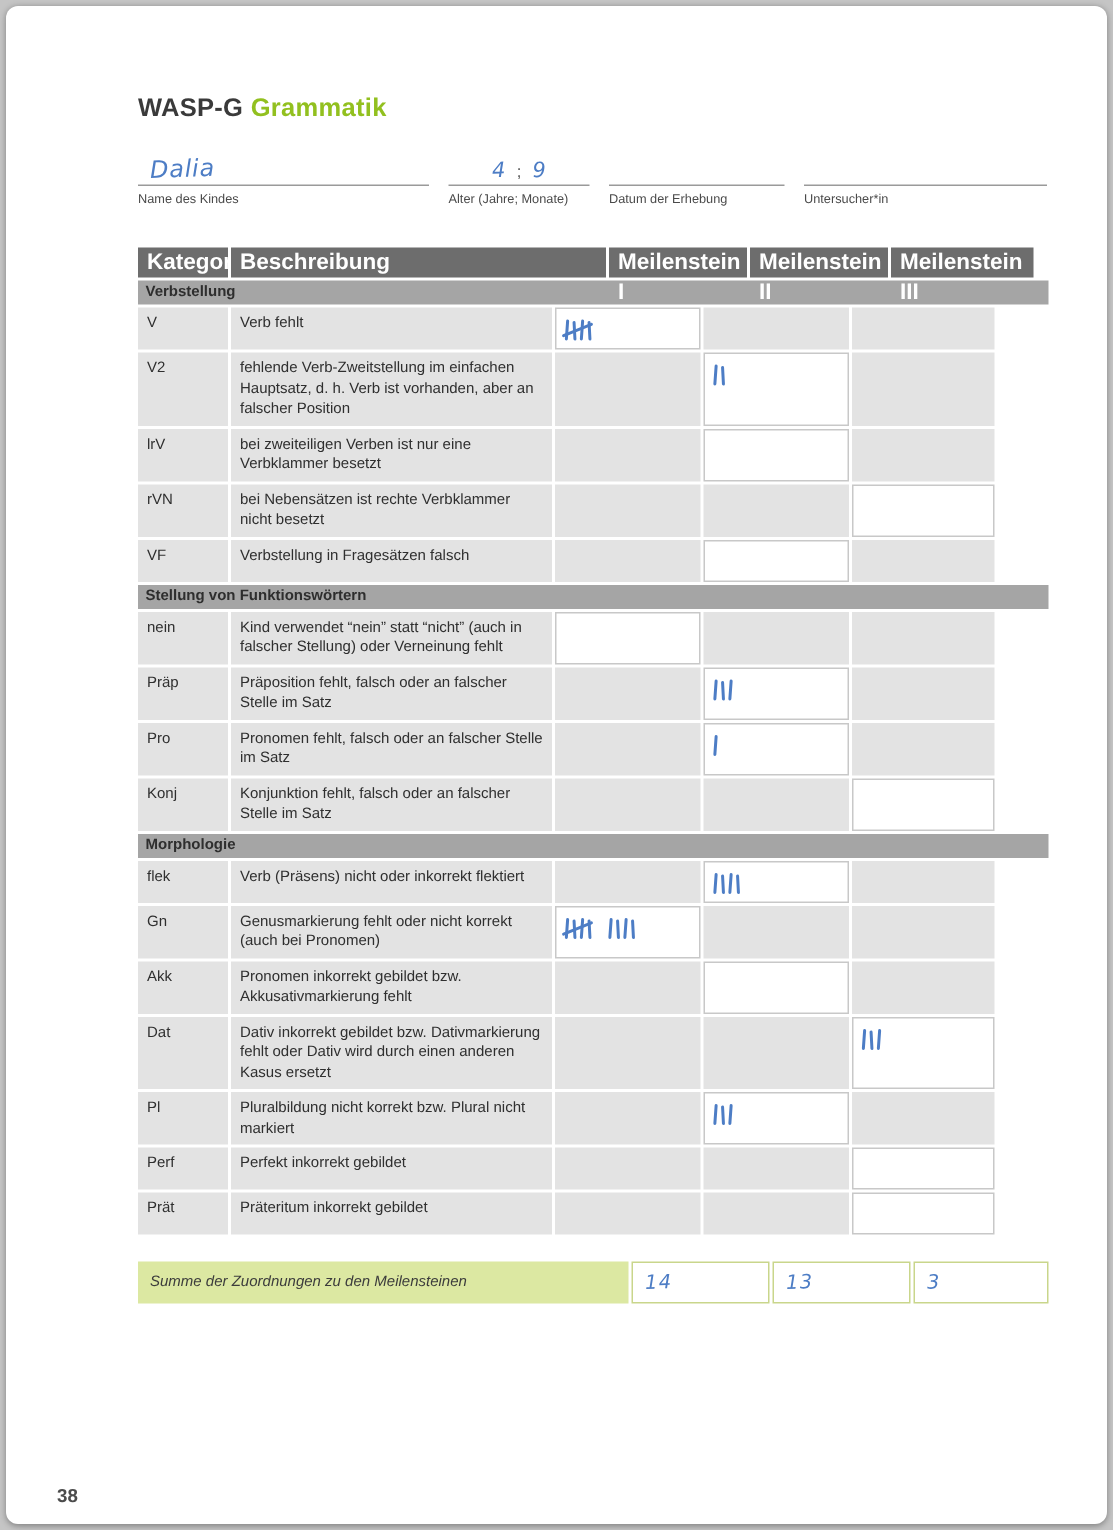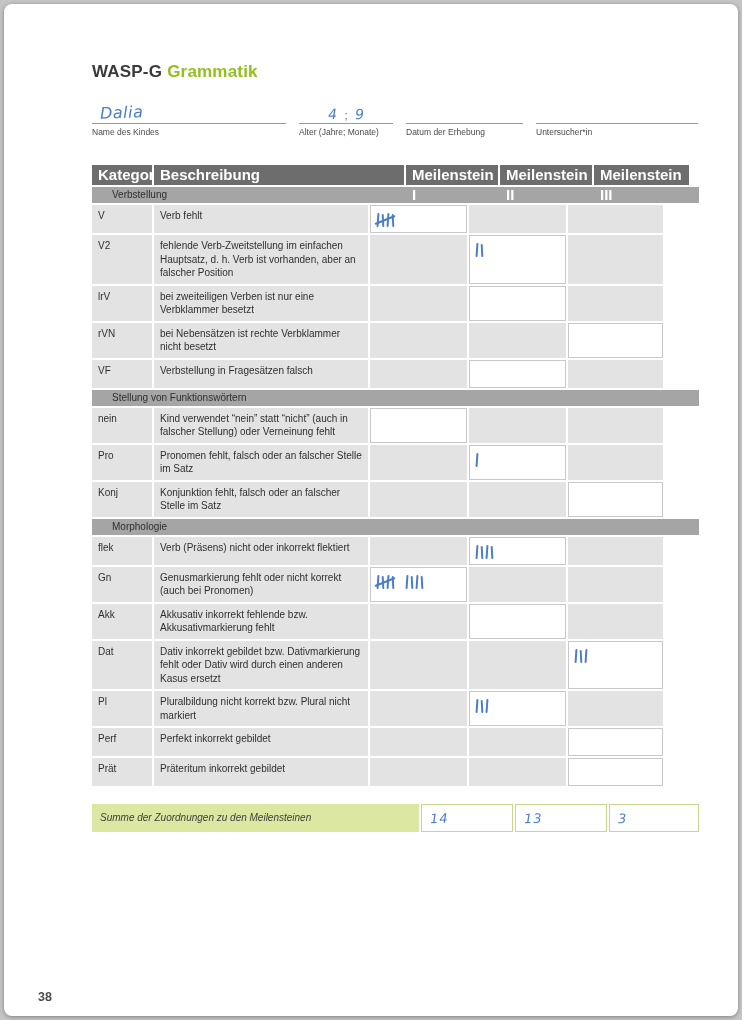--- a/index.html
+++ b/index.html
@@ -51,22 +51,22 @@
   .table{width:607px;}
   .thead{display:flex;margin-bottom:2px;}
   .hcell{
     background:var(--head,#6d6d6d);color:#fff;font-weight:bold;font-size:15px;
     height:20px;line-height:20px;padding:0 6px;box-sizing:border-box;margin-right:2px;
   }
   .hcell:last-child{margin-right:0;}
   .w-cat{width:60px}.w-desc{width:250px}.w-ms{width:92px}.w-ms3{width:95px}
 
   .section-band{
-    background:var(--band,#a5a5a5);color:#2e2e2e;font-weight:normal;font-size:10px;
-    height:16px;line-height:16px;padding:0 20px;width:607px;box-sizing:border-box;
+    background:var(--band,#a5a5a5);color:#2e2e2e;font-weight:bold;font-size:10px;
+    height:16px;line-height:16px;padding:0 5px;width:607px;box-sizing:border-box;
     margin-bottom:2px;
   }
   .section-band.spaced{margin-top:0;}
 
   .trow{display:flex;margin-bottom:2px;}
   .cell{
     box-sizing:border-box;background:var(--cellbg,#e3e3e3);
     font-size:10px;color:#2f2f2f;padding:4px 6px;min-height:28px;
     margin-right:2px;line-height:1.35;
   }
@@ -199,20 +199,29 @@
           </div>
           <div class="section-band spaced">Stellung von Funktionswörtern</div>
           <div class="trow">
             <div class="cell cat">nein</div>
             <div class="cell desc">Kind verwendet “nein” statt “nicht” (auch in falscher Stellung) oder Verneinung fehlt</div>
             <div class="cell ms active"></div>
             <div class="cell ms"></div>
             <div class="cell ms last"></div>
           </div>
           <div class="trow">
+            <div class="cell cat">Präp</div>
+            <div class="cell desc">Präposition fehlt, falsch oder an falscher Stelle im Satz</div>
+            <div class="cell ms"></div>
+            <div class="cell ms active"><span class="tally">
+                <span class="tgroup"><span class="tick"></span><span class="tick"></span><span class="tick"></span></span>
+              </span></div>
+            <div class="cell ms last"></div>
+          </div>
+          <div class="trow">
             <div class="cell cat">Pro</div>
             <div class="cell desc">Pronomen fehlt, falsch oder an falscher Stelle im Satz</div>
             <div class="cell ms"></div>
             <div class="cell ms active"><span class="tally">
                 <span class="tgroup"><span class="tick"></span></span>
               </span></div>
             <div class="cell ms last"></div>
           </div>
           <div class="trow">
             <div class="cell cat">Konj</div>
@@ -236,21 +245,21 @@
             <div class="cell desc">Genusmarkierung fehlt oder nicht korrekt (auch bei Pronomen)</div>
             <div class="cell ms active"><span class="tally">
                 <span class="tgroup five"><span class="tick"></span><span class="tick"></span><span class="tick"></span><span class="tick"></span><span class="cross"></span></span>
                 <span class="tgroup"><span class="tick"></span><span class="tick"></span><span class="tick"></span><span class="tick"></span></span>
               </span></div>
             <div class="cell ms"></div>
             <div class="cell ms last"></div>
           </div>
           <div class="trow">
             <div class="cell cat">Akk</div>
-            <div class="cell desc">Akkusativ inkorrekt fehlende bzw. Akkusativmarkierung fehlt</div>
+            <div class="cell desc">Pronomen inkorrekt gebildet bzw. Akkusativmarkierung fehlt</div>
             <div class="cell ms"></div>
             <div class="cell ms active"></div>
             <div class="cell ms last"></div>
           </div>
           <div class="trow">
             <div class="cell cat">Dat</div>
             <div class="cell desc">Dativ inkorrekt gebildet bzw. Dativmarkierung fehlt oder Dativ wird durch einen anderen Kasus ersetzt</div>
             <div class="cell ms"></div>
             <div class="cell ms"></div>
             <div class="cell ms last active"><span class="tally">

